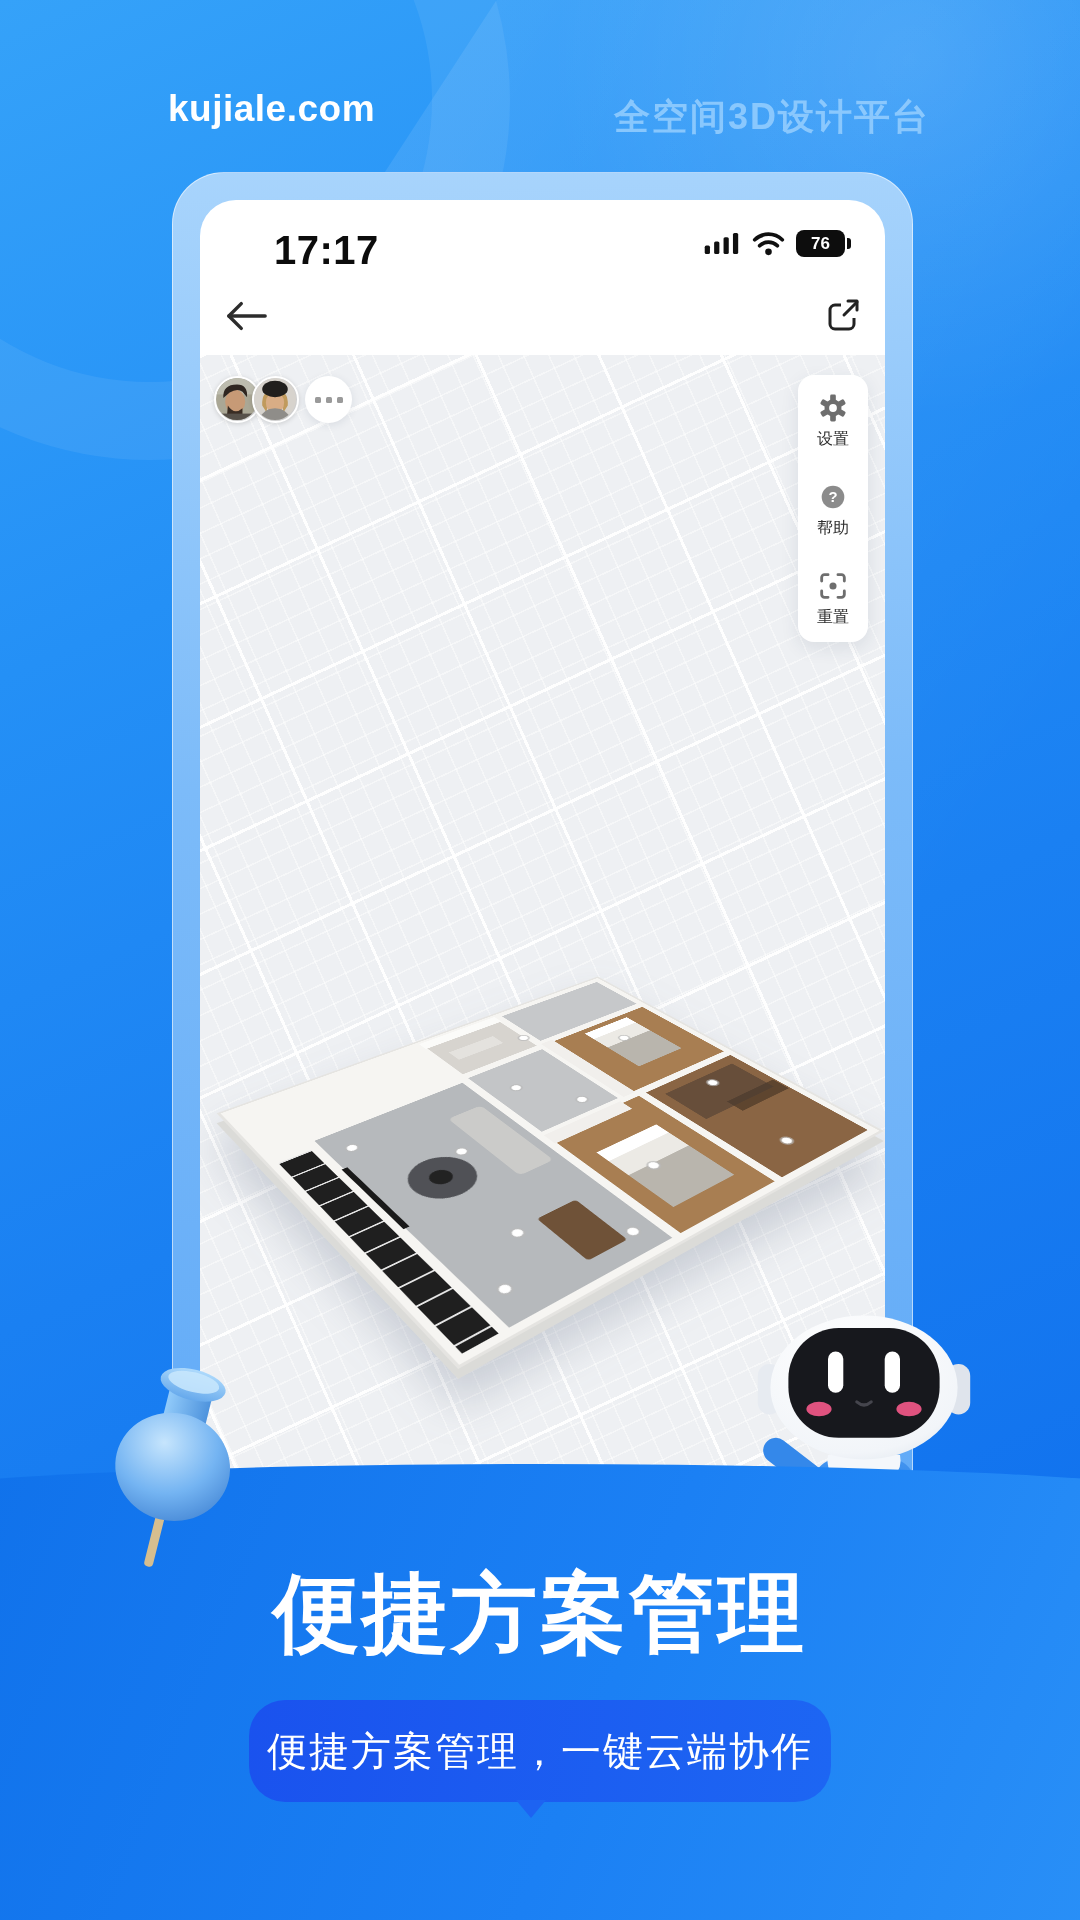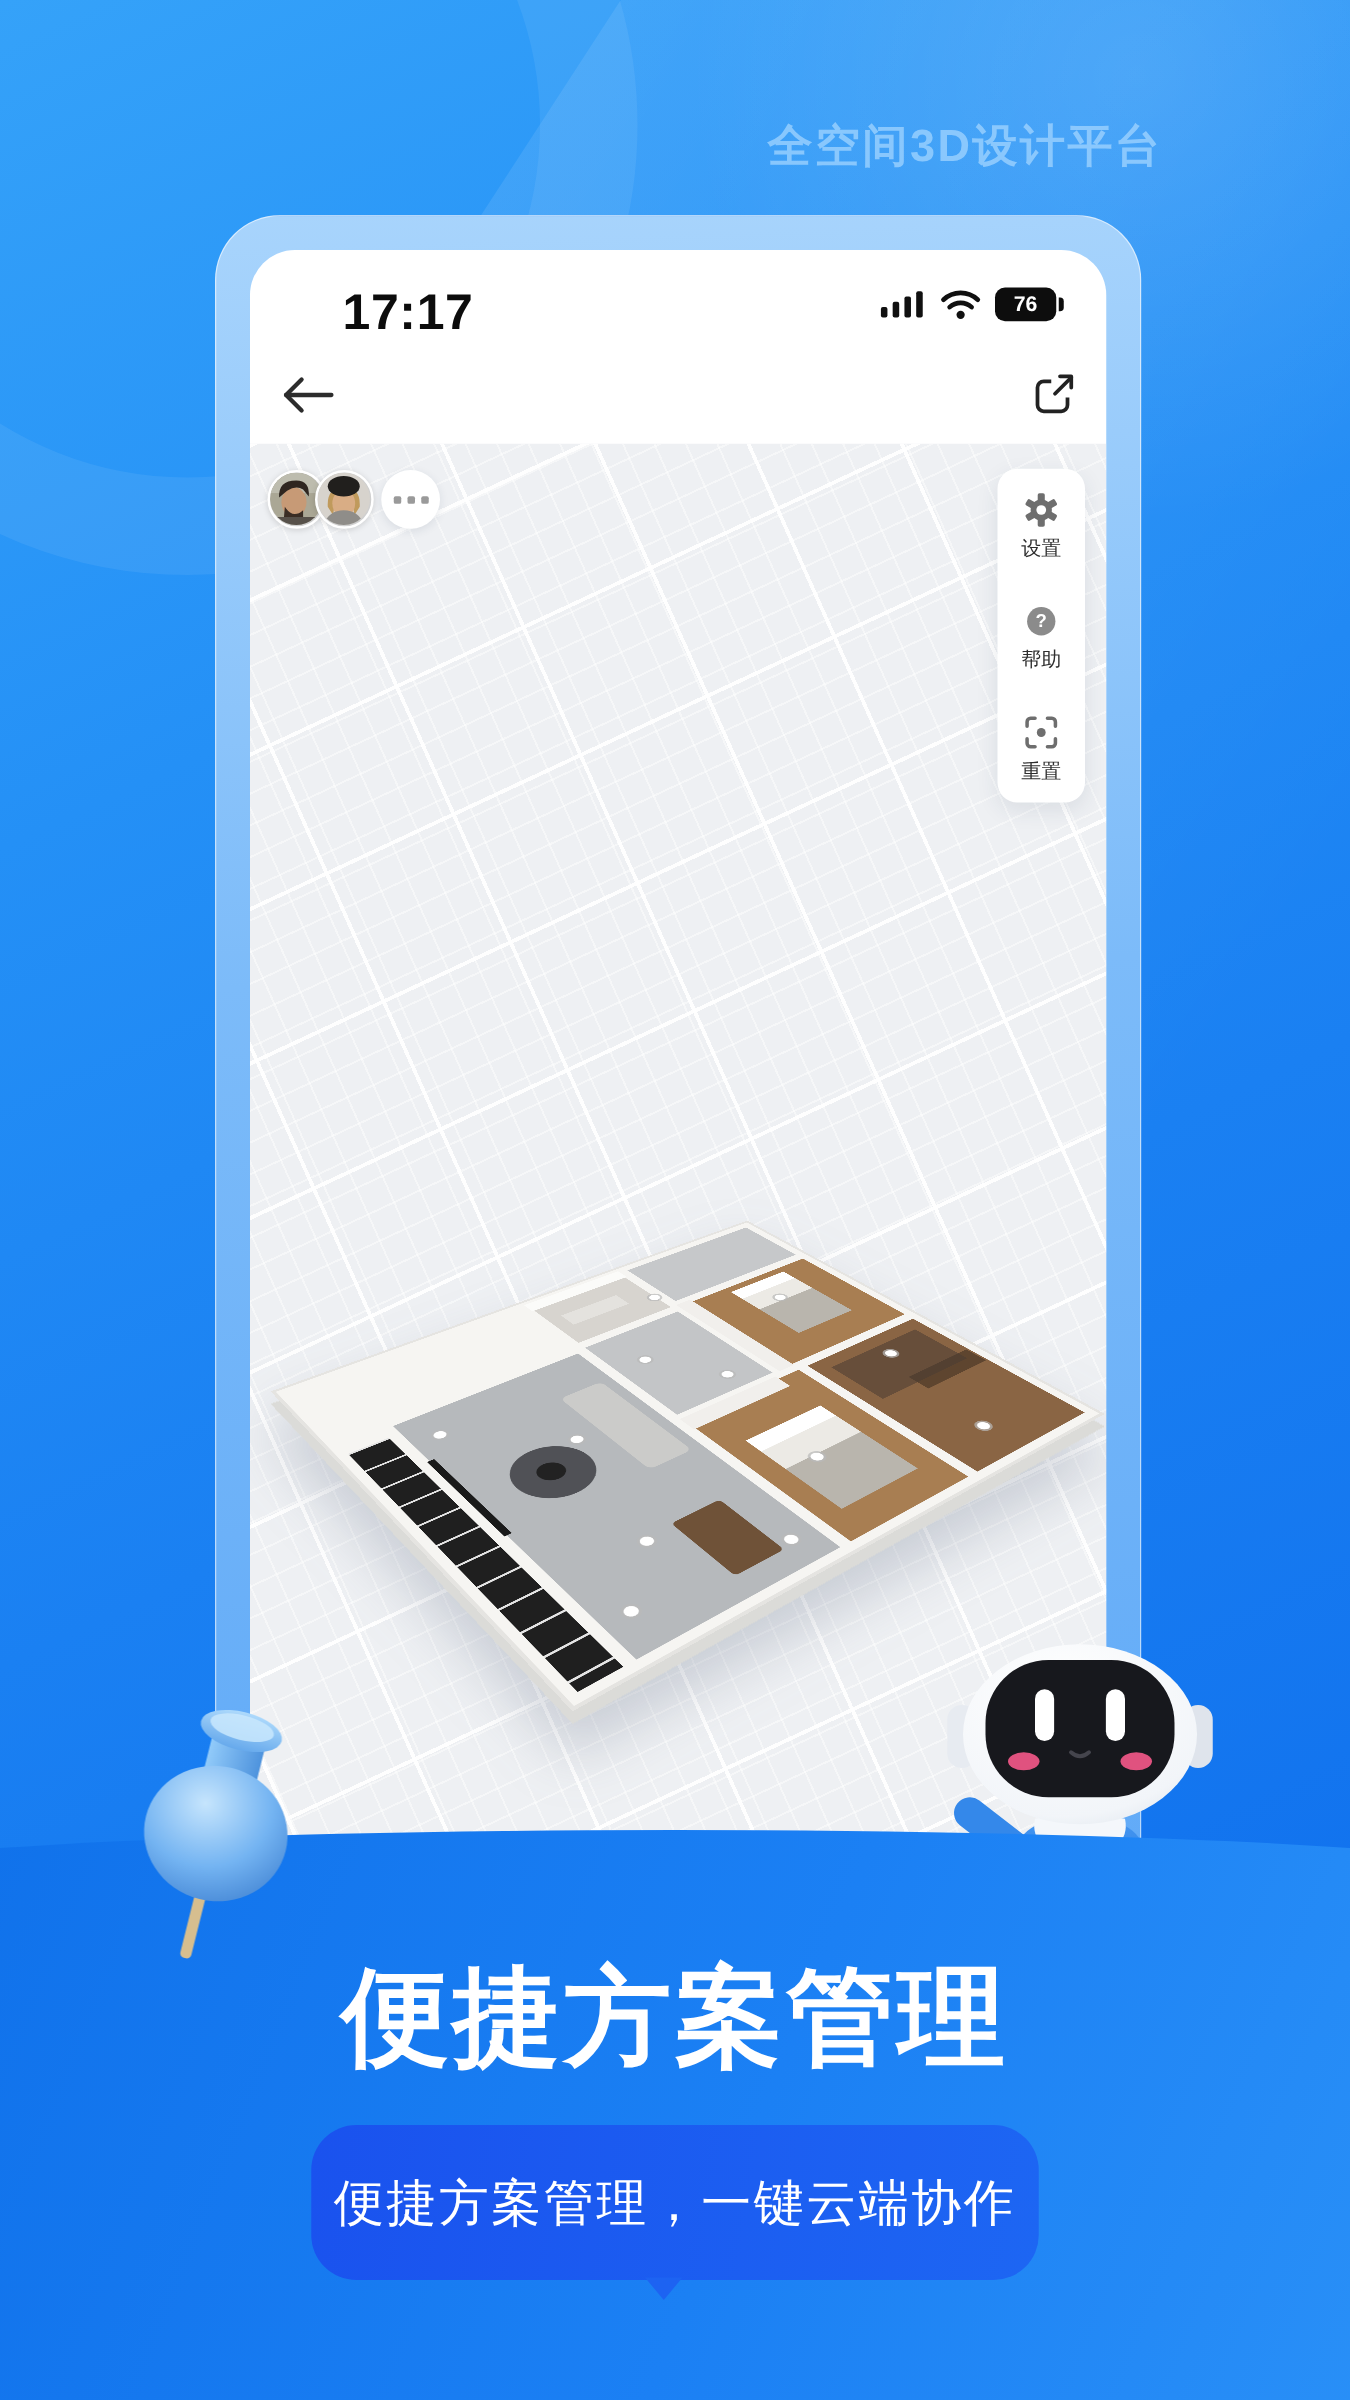--- a/index.html
+++ b/index.html
@@ -88,36 +88,37 @@
   .wave { position:absolute; left:-162px; top:1464px; width:1404px; height:640px; z-index:30;
           border-radius:100% 100% 0 0 / 80px 80px 0 0;
           background:linear-gradient(112deg,#0e6fe9 0%,#1b80f4 52%,#2e95f8 100%); }
 
   
   .pushpin { position:absolute; left:82px; top:1352px; width:180px; height:235px; z-index:40; }
 
   
   .hero-title { position:absolute; left:0; right:0; top:1556px; text-align:center; z-index:50;
                 font-size:86px; font-weight:900; color:#ffffff; letter-spacing:3px; }
-  .hero-bubble { position:absolute; left:50%; transform:translateX(-50%); top:1700px; width:582px; height:124px; z-index:50;
+  .hero-bubble { position:absolute; left:50%; transform:translateX(-50%); top:1700px; width:582px; height:102px; z-index:50;
                  background:linear-gradient(100deg,#1a52ee 0%,#1d66f3 100%); border-radius:36px;
                  display:flex; align-items:center; justify-content:center; }
   .hero-bubble::after { content:""; position:absolute; left:calc(50% - 24px); bottom:-16px; width:0; height:0;
                  border-left:15px solid transparent; border-right:15px solid transparent; border-top:18px solid #1d63f2; }
   .hero-bubble span { color:#ffffff; font-size:40px; font-weight:500; letter-spacing:2px; }
 </style>
 </head>
 <body>
 
 <div class="stage">
 
   <div class="swirl-ring"></div>
   <div class="swirl-glow"></div>
   <div class="light-band"></div>
 
+  <div class="brand-name">kujiale.com</div>
   <div class="brand-tagline">全空间3D设计平台</div>
 
   <div class="phone">
     <div class="screen">
 
       <div class="statusbar">
         <div class="time">17:17</div>
         <div class="status-icons">
           <svg width="37" height="23" viewBox="0 0 34 22">
             <g fill="#101010">

